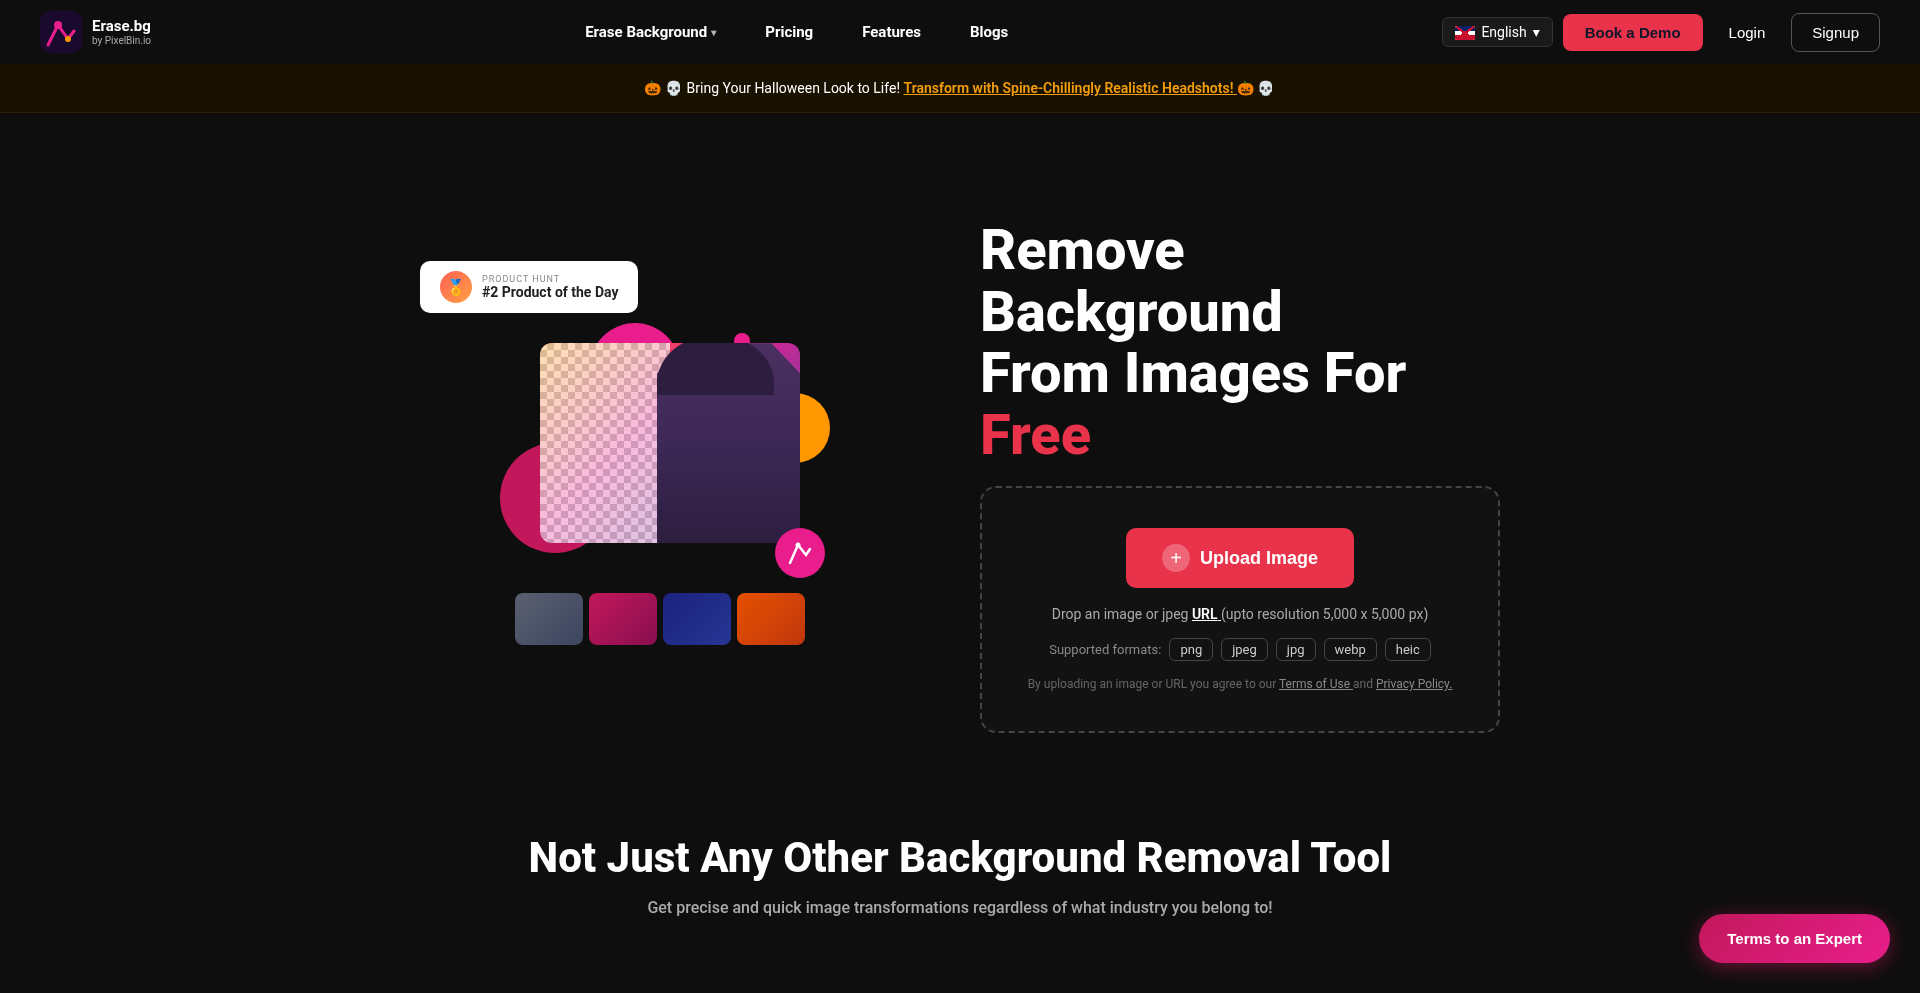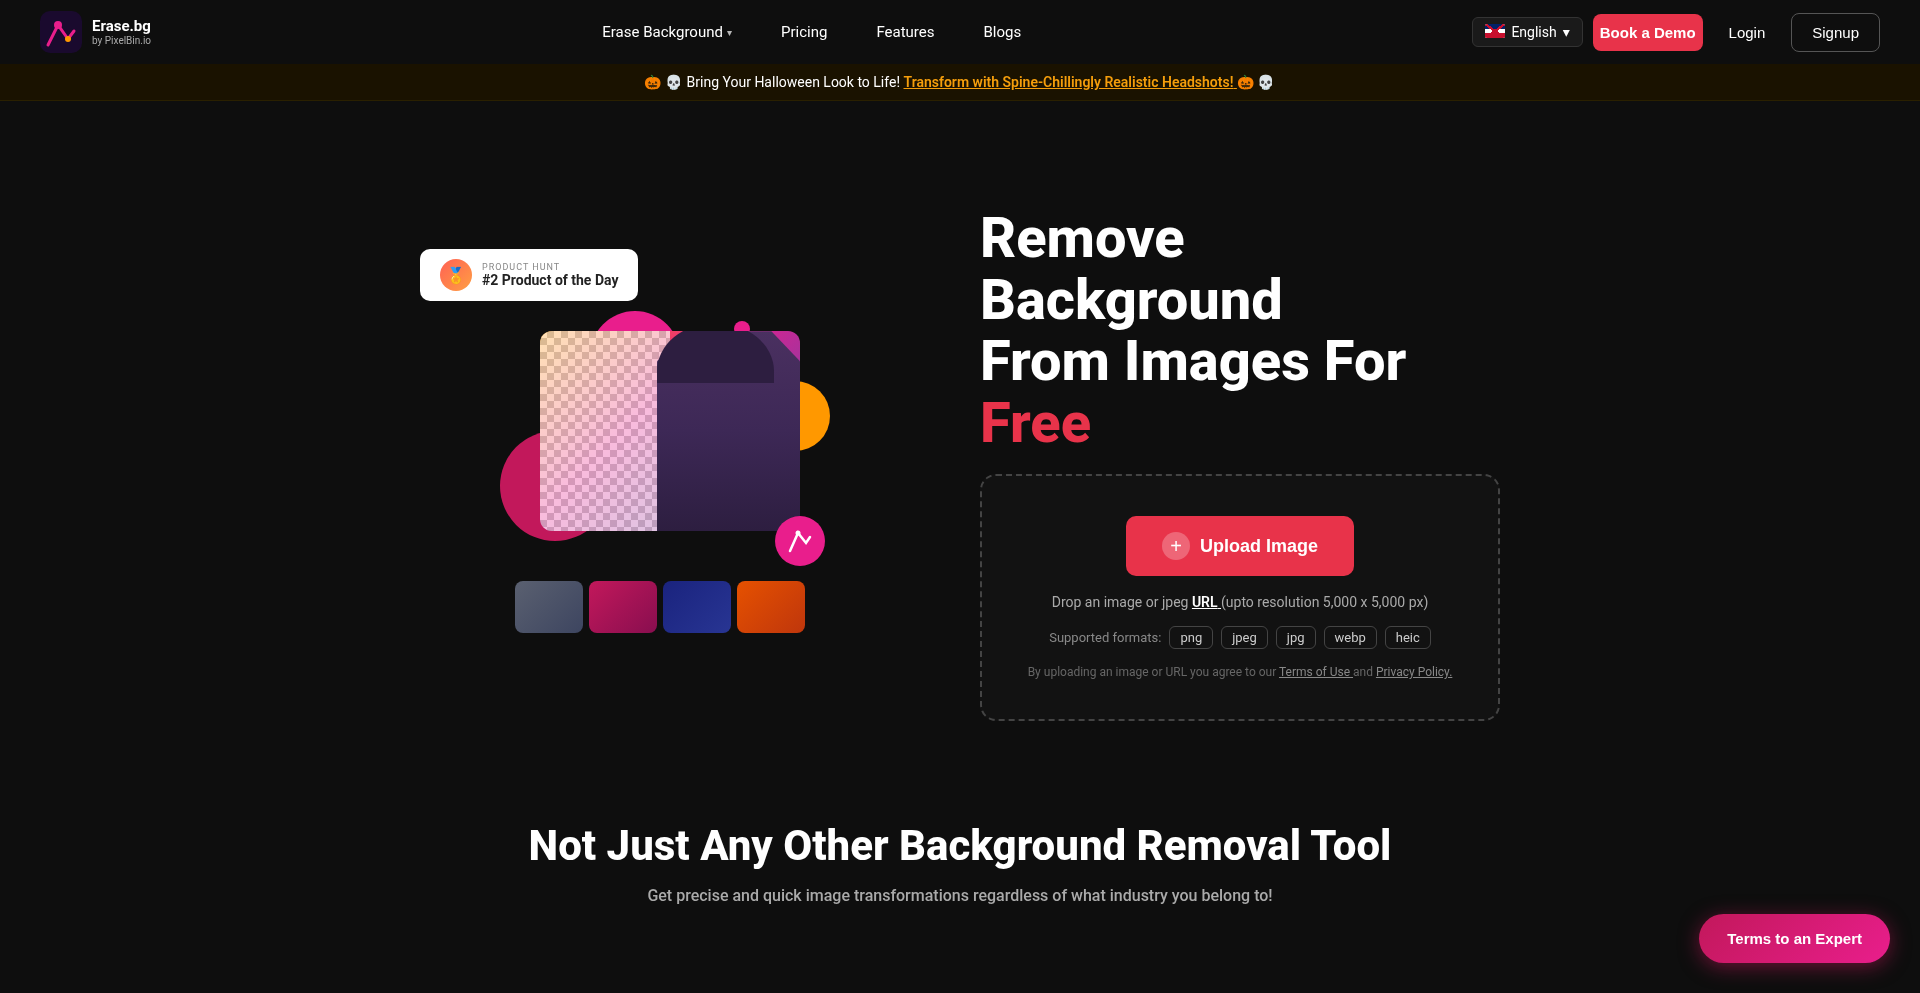--- a/index.html
+++ b/index.html
@@ -50,20 +50,21 @@
 
     .logo-sub {
       font-size: 10px;
       color: #aaa;
     }
 
     .nav-links {
       display: flex;
       align-items: center;
       gap: 17px;
+      font-weight: bold;
     }
 
     .nav-link {
       display: flex;
       align-items: center;
       gap: 4px;
       color: #ffffff;
       text-decoration: none;
       font-size: 15px;
       padding: 8px 16px;
@@ -78,21 +79,21 @@
     }
 
     .nav-right {
       display: flex;
       align-items: center;
       gap: 10px;
     }
 
     .lang-selector {
       display: flex;
-      align-items: flex-start;
+      align-items: flex-end;
       gap: 6px;
       background: #1a1a1a;
       border: 1px solid #333;
       border-radius: 6px;
       padding: 6px 12px;
       cursor: pointer;
       color: #fff;
       font-size: 14px;
     }
 
@@ -111,24 +112,24 @@
       inset: 0;
       background:
         linear-gradient(to bottom right, transparent 45%, #C8102E 45%, #C8102E 55%, transparent 55%),
         linear-gradient(to bottom left, transparent 45%, #C8102E 45%, #C8102E 55%, transparent 55%),
         linear-gradient(to bottom right, transparent 48%, #fff 48%, #fff 52%, transparent 52%),
         linear-gradient(to bottom left, transparent 48%, #fff 48%, #fff 52%, transparent 52%);
     }
 
     .btn-book-demo {
       background: #e8334a;
-      color: #ffffff;
+      color: #0f172a;
       border: none;
       border-radius: 8px;
-      padding: 10px 7px;
+      padding: 10px 22px;
       font-size: 15px;
       font-weight: 600;
       cursor: pointer;
       white-space: nowrap;
     }
 
     .btn-login {
       background: transparent;
       color: #fff;
       border: none;
@@ -145,21 +146,21 @@
       padding: 10px 20px;
       font-size: 15px;
       cursor: pointer;
       text-align: right;
     }
 
     
     .halloween-banner {
       background: #1a1200;
       text-align: center;
-      padding: 10px 20px;
+      padding: 16px 20px;
       font-size: 14px;
       color: #fff;
       border-bottom: 1px solid #2a2000;
     }
 
     .halloween-banner a {
       color: #f59e0b;
       text-decoration: underline;
       font-weight: 600;
     }

